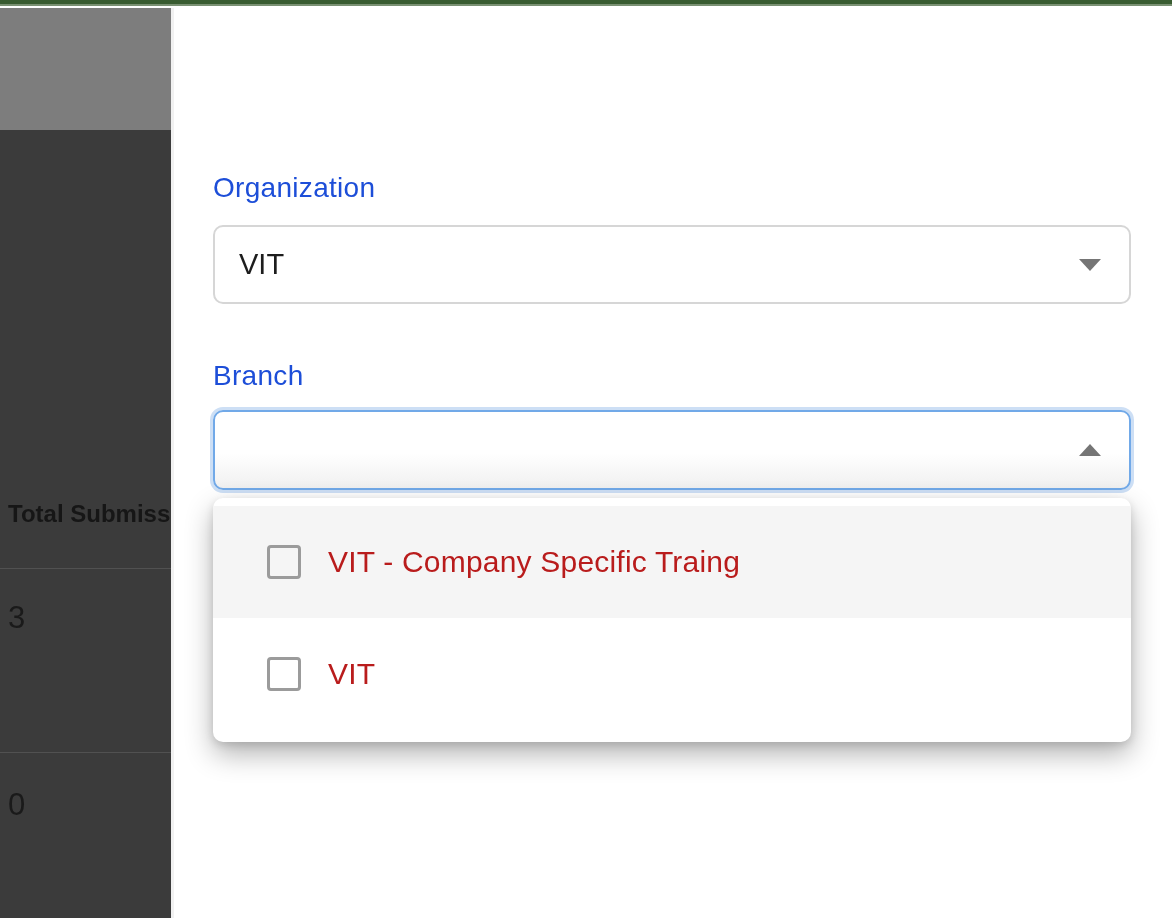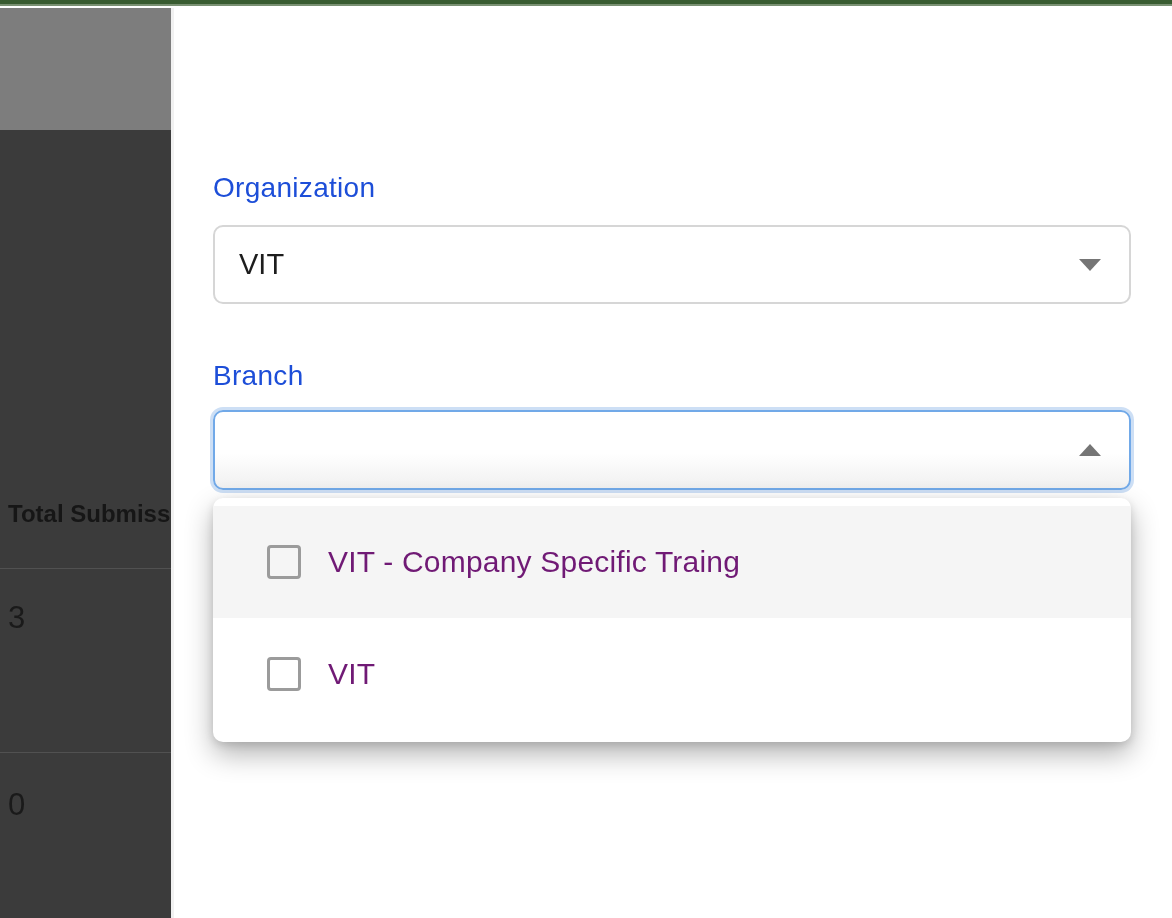--- a/index.html
+++ b/index.html
@@ -104,21 +104,21 @@
   .menu-item.hovered { background:#f5f5f5; }
   .checkbox {
     width:34px; height:34px;
     border:3px solid #9b9b9b;
     border-radius:4px;
     background:transparent;
     flex:0 0 auto;
   }
   .menu-item-label {
     margin-left:27px;
-    font-size:30px; color:#701a75;
+    font-size:30px; color:#b91c1c;
     letter-spacing:0.2px;
     white-space:nowrap;
   }
 </style>
 </head>
 <body>
 
 <div class="topbar"></div>
 
 <div class="left-overlay">

